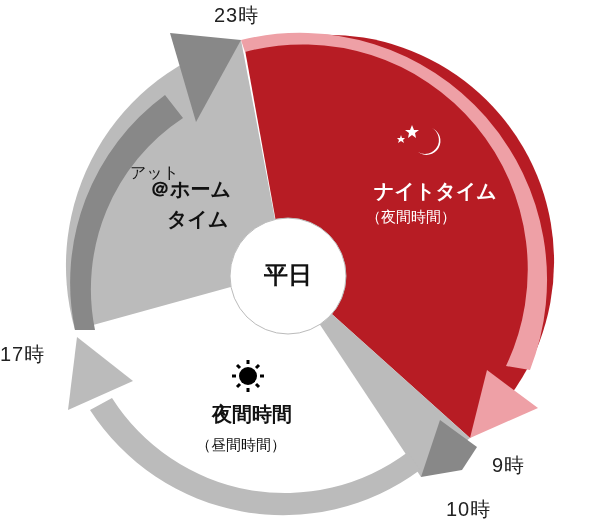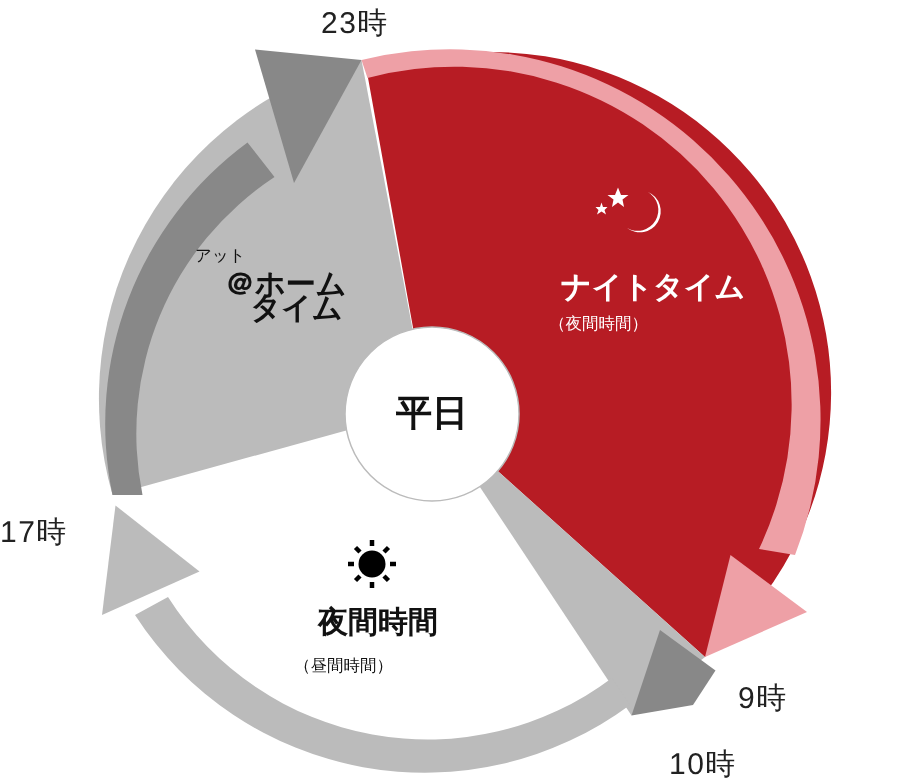--- a/index.html
+++ b/index.html
@@ -2,22 +2,22 @@
 <html><head>
 <meta charset="utf-8">
 <style>
   html, body { margin:0; padding:0; background:#ffffff; }
   body { width:613px; height:522px; position:relative; overflow:hidden;
          font-family:"DejaVu Sans","Liberation Sans",sans-serif; }
   svg#diagram { position:absolute; left:0; top:0; }
   .lbl { position:absolute; white-space:nowrap; }
   .hour { font-size:20px; color:#222; font-family:"Liberation Sans","DejaVu Sans",sans-serif; letter-spacing:1px; }
   .title { font-size:20px; font-weight:bold;margin-left:22px; }
-  .sub { font-size:11px; }
-  .ruby { font-size:11px; }
+  .sub { font-size:15px; }
+  .ruby { font-size:16px; }
   .center-txt { font-size:24px; font-weight:bold; color:#111; }
 </style>
 </head>
 <body>
 
 <svg id="diagram" width="613" height="522" viewBox="0 0 613 522">
 
   <path d="M285,272 L241,40 A233,233 0 0 0 75,330 Z" fill="#bbbbbb"></path>
 
   <path d="M75,330 A233,233 0 0 1 165,95 L183,118 A205,205 0 0 0 95,330 Z" fill="#888888"></path>
@@ -59,19 +59,19 @@
 
 <div class="lbl hour" style="left:186px;top:2px;margin-left:28px;">23時</div>
 <div class="lbl hour" style="left:492px;top:452px;">9時</div>
 <div class="lbl hour" style="left:446px;top:496px;">10時</div>
 <div class="lbl hour" style="left:0px;top:341px;">17時</div>
 
 <div class="lbl center-txt" style="left:264px;top:259px;">平日</div>
 
 <div class="lbl ruby" style="left:130px;top:163px;color:#111;">アット</div>
 <div class="lbl title" style="left:128px;top:176px;color:#111;">＠ホーム</div>
-<div class="lbl title" style="left:145px;top:192px;color:#111;">タイム</div>
+<div class="lbl title" style="left:145px;top:206px;color:#111;">タイム</div>
 
 <div class="lbl title" style="left:352px;top:178px;color:#fff;">ナイトタイム</div>
 <div class="lbl sub" style="left:366px;top:208px;color:#fff;">（夜間時間）</div>
 
 <div class="lbl title" style="left:190px;top:401px;color:#111;">夜間時間</div>
 <div class="lbl sub" style="left:196px;top:436px;color:#111;">（昼間時間）</div>
 
 </body></html>

